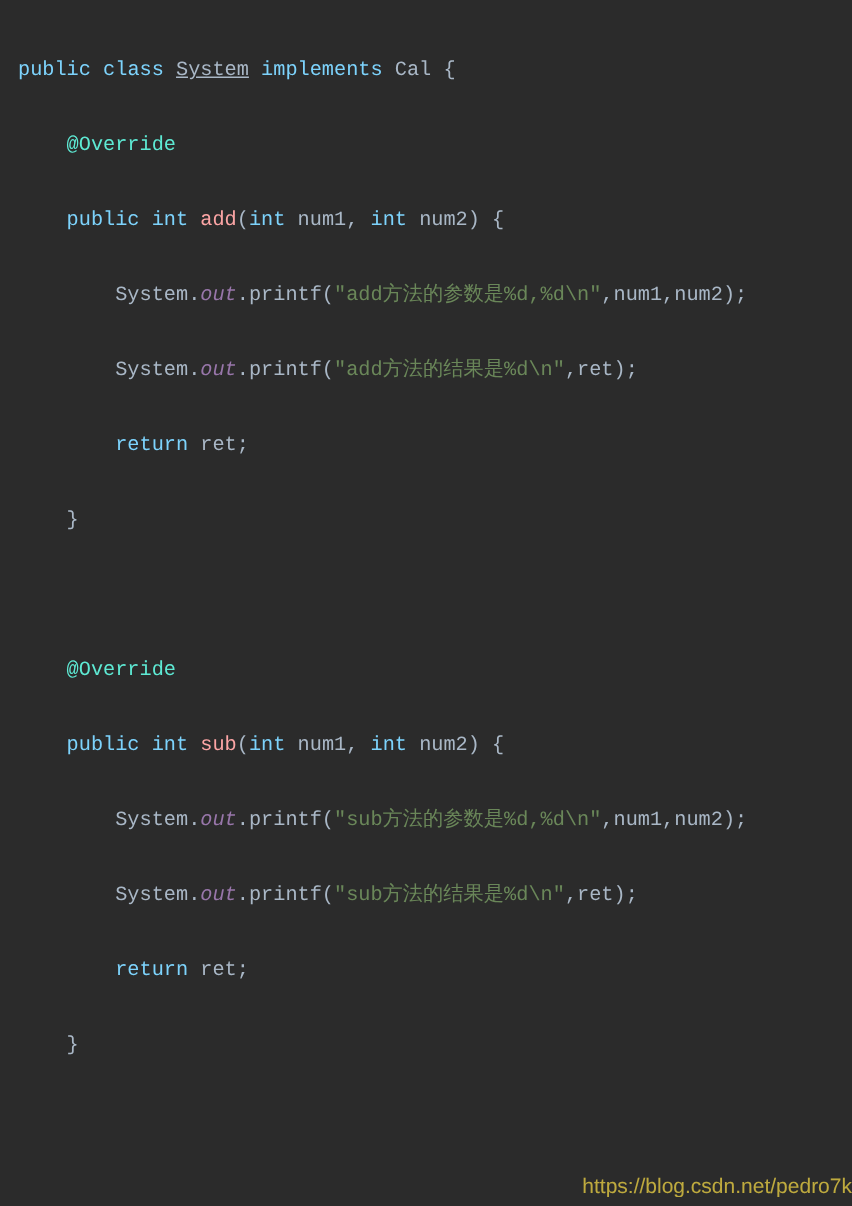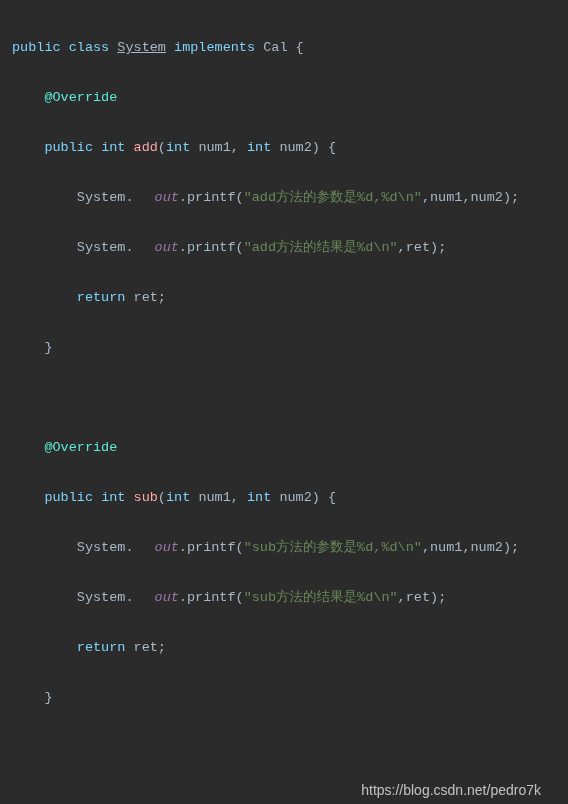--- a/index.html
+++ b/index.html
@@ -18,28 +18,28 @@
     padding: 10px 0 0 12px;
     line-height: 25px;
     white-space: pre;
   }
   .kw { color: #7dd3fc; }       
   .cls { color: #a9b7c6; }      
   .clsUnder { text-decoration: underline; }
   .method { color: #fca5a5; }   
   .ann { color: #5eead4; }      
   .str { color: #6a8759; }      
-  .field { color: #9876aa; font-style: italic; margin-left: 21px; }
+  .field { color: #9876aa; font-style: italic; }
   .var { color: #a9b7c6; text-align: center; }
   .pun { color: #a9b7c6; }
   .watermark {
     position: absolute;
     bottom: 6px;
-    right: 27px;
-    color: #ffffff;
+    right: 0;
+    color: #fde047;
     opacity: 0.7;
     font-family: Arial, sans-serif;
     font-size: 14px;
   }
   .line { display:block; }
 </style>
 </head>
 <body>
 
 <div class="editor">

